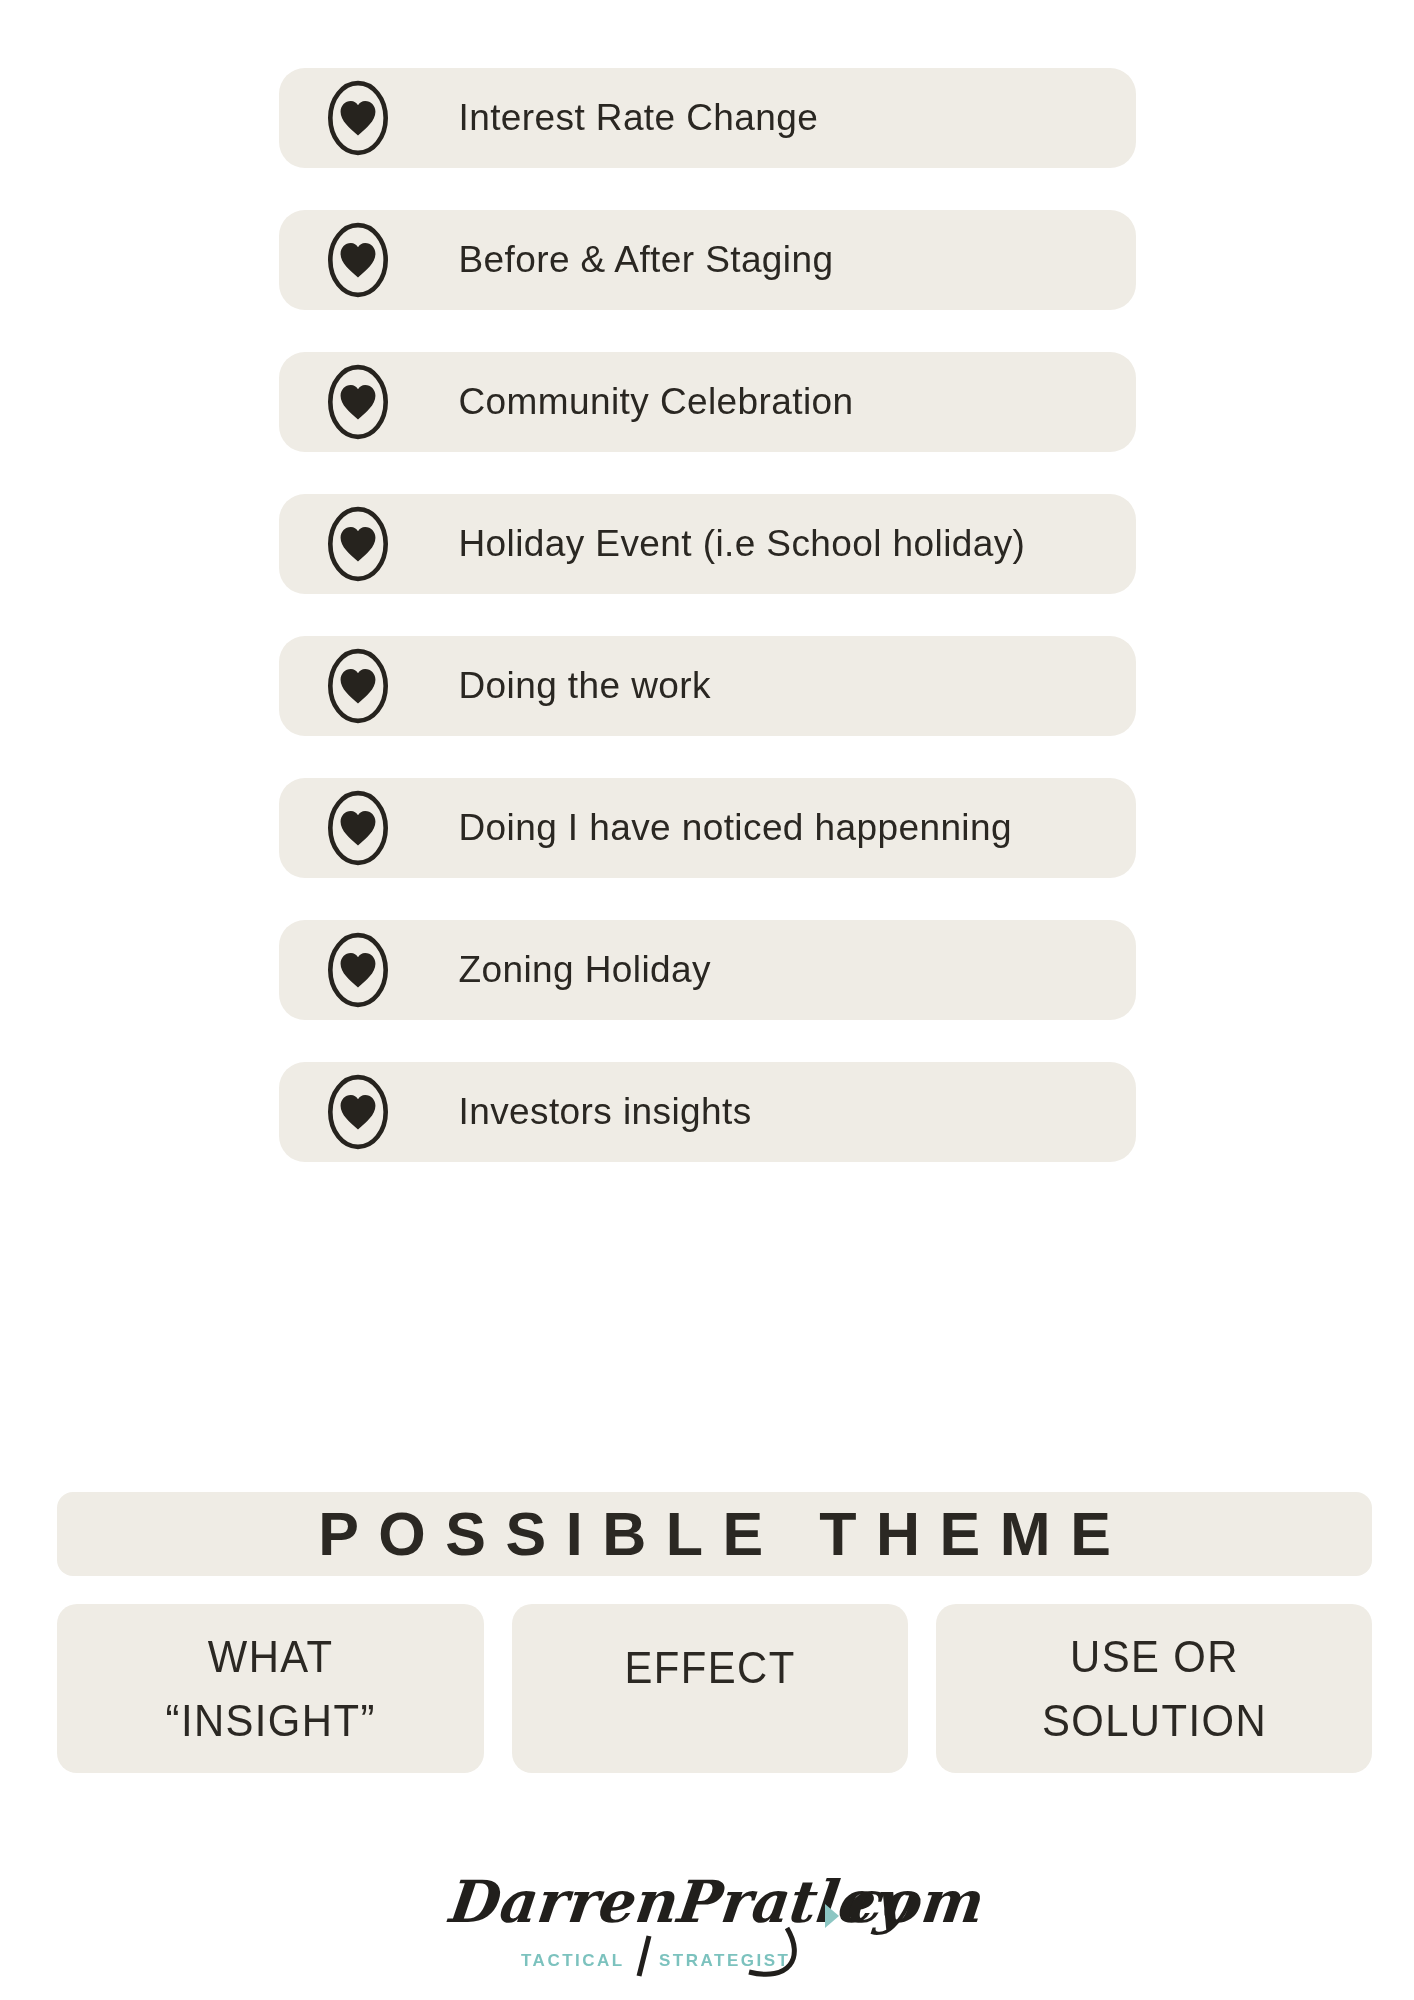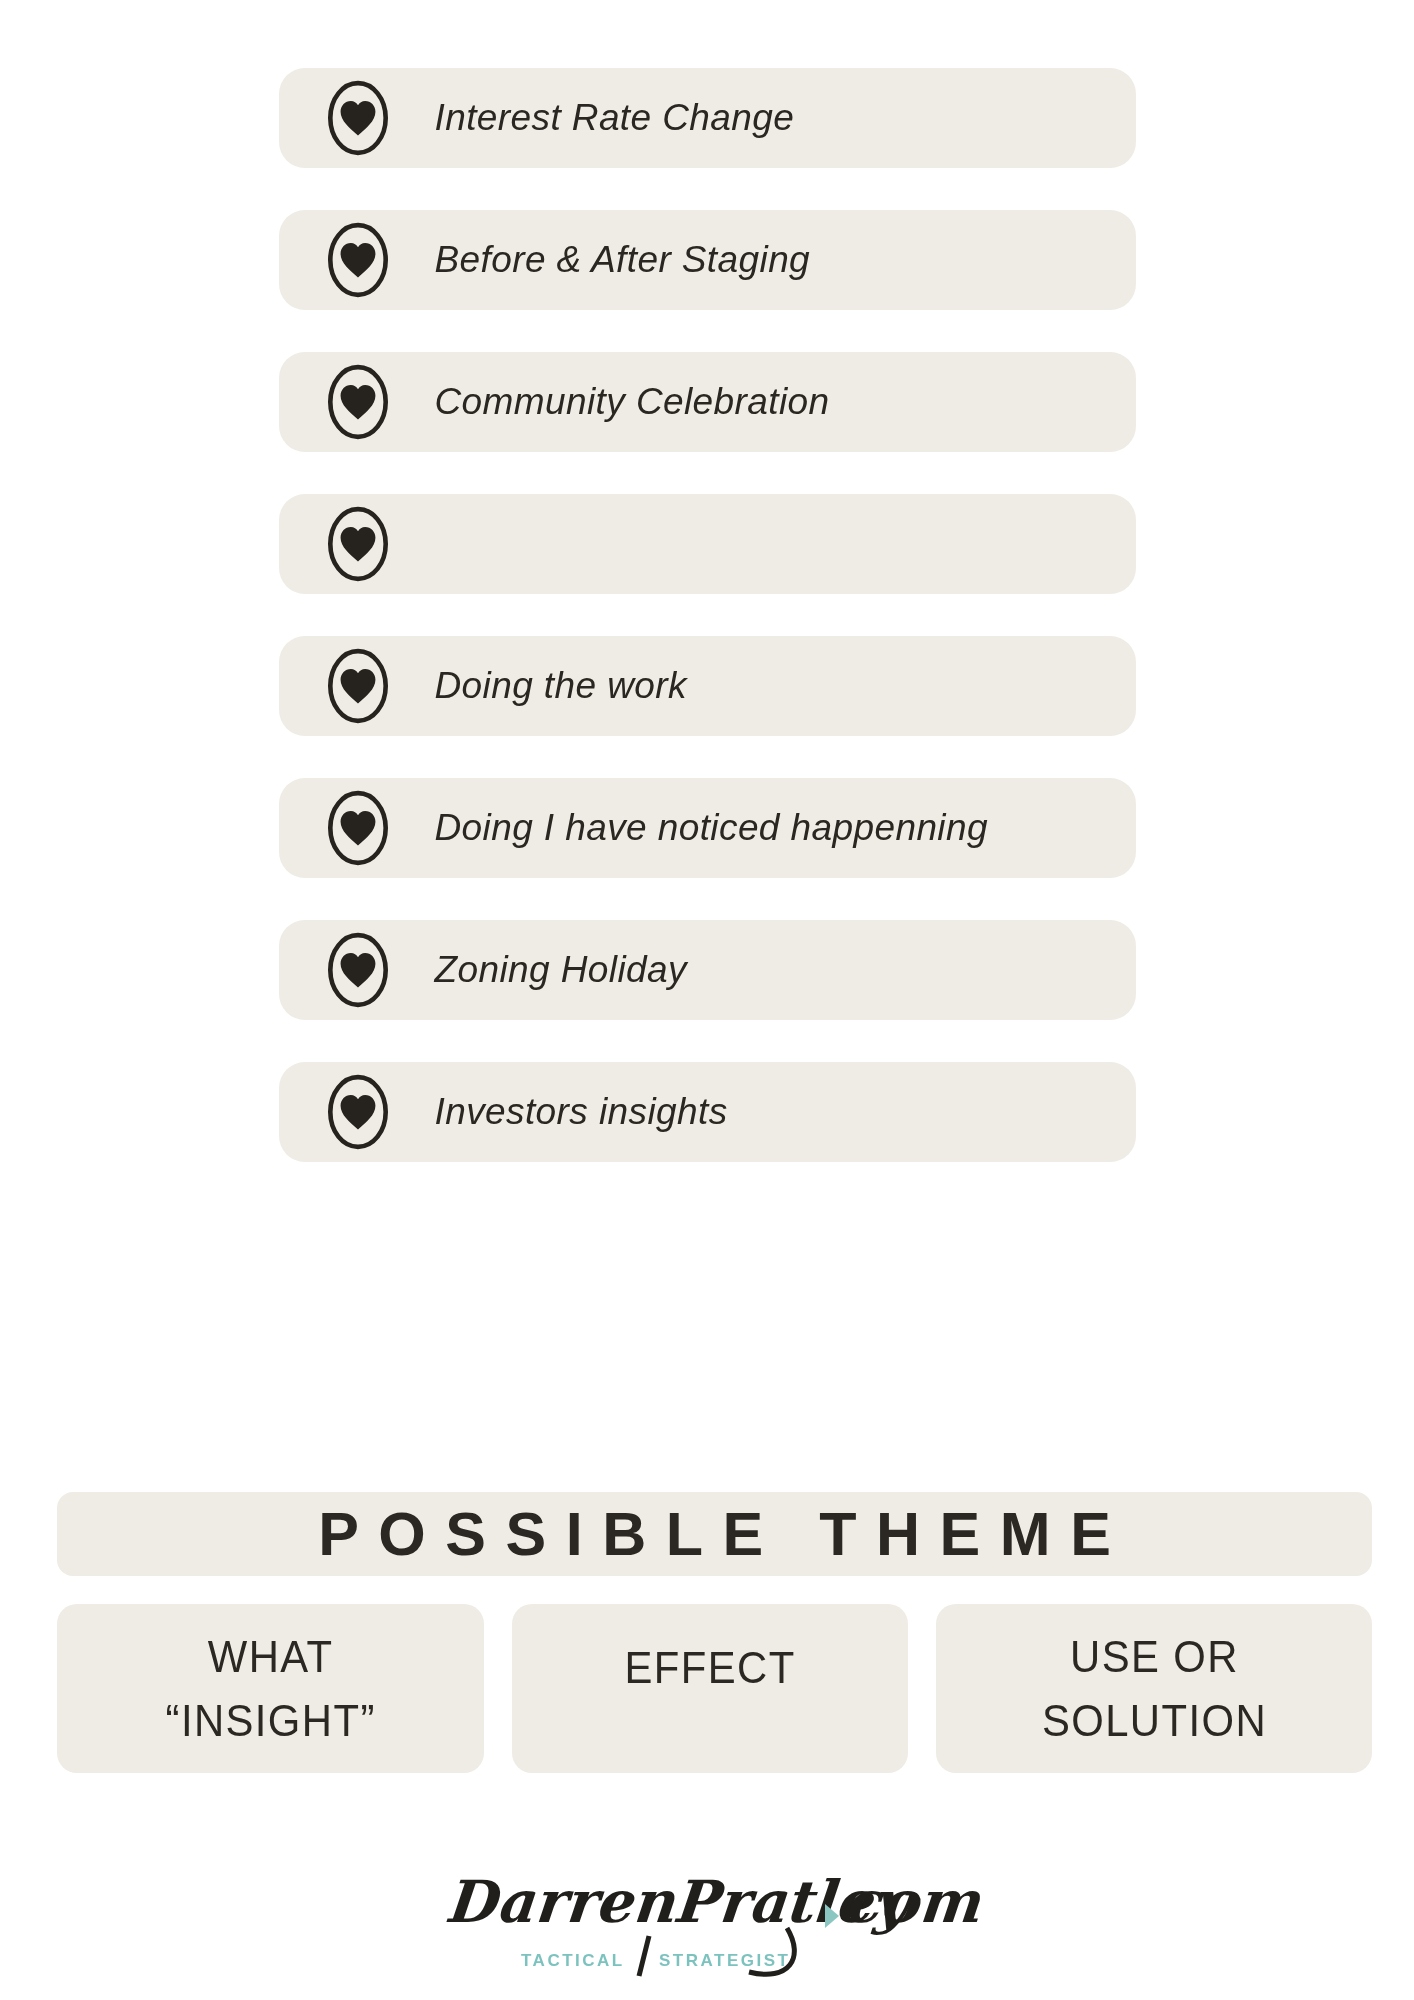--- a/index.html
+++ b/index.html
@@ -26,26 +26,25 @@
   .topic-row{
     width:857px;height:100px;
     background:var(--card);
     border-radius:26px;
     display:flex;align-items:center;
     padding-left:46px;
   }
   .heart-badge{width:66px;height:80px;flex:0 0 auto;display:flex;align-items:center;justify-content:center;}
   .heart-badge svg{width:66px;height:80px;display:block;}
   .topic-label{
-    margin-left:44px;
+    margin-left:68px;
     font-size:37px;
     letter-spacing:.4px;
     color:var(--ink);
     white-space:nowrap;
-    font-style:italic;
   }
 
   
   .theme-section{position:absolute;top:1492px;left:57px;width:1315px;}
   .theme-header{
     height:84px;background:var(--card);border-radius:16px;
     display:flex;align-items:center;justify-content:center;
   }
   .theme-title{
     font-size:61px;font-weight:bold;
@@ -127,20 +126,21 @@
     <span class="topic-label">Community Celebration</span>
   </div>
 
   <div class="topic-row">
     <span class="heart-badge">
       <svg viewBox="0 0 64 78">
           <ellipse cx="32" cy="39" rx="27" ry="34" fill="none" stroke="#26231e" stroke-width="4.5"></ellipse>
           <path fill="#26231e" d="M32 56 C24 49 15 42 15 33 C15 27 19.5 22.5 25 22.5 C28 22.5 30.7 24.1 32 26.5 C33.3 24.1 36 22.5 39 22.5 C44.5 22.5 49 27 49 33 C49 42 40 49 32 56 Z"></path>
         </svg>
     </span>
+    <span class="topic-label">Holiday Event (i.e School holiday)</span>
   </div>
 
   <div class="topic-row">
     <span class="heart-badge">
       <svg viewBox="0 0 64 78">
           <ellipse cx="32" cy="39" rx="27" ry="34" fill="none" stroke="#26231e" stroke-width="4.5"></ellipse>
           <path fill="#26231e" d="M32 56 C24 49 15 42 15 33 C15 27 19.5 22.5 25 22.5 C28 22.5 30.7 24.1 32 26.5 C33.3 24.1 36 22.5 39 22.5 C44.5 22.5 49 27 49 33 C49 42 40 49 32 56 Z"></path>
         </svg>
     </span>
     <span class="topic-label">Doing the work</span>

